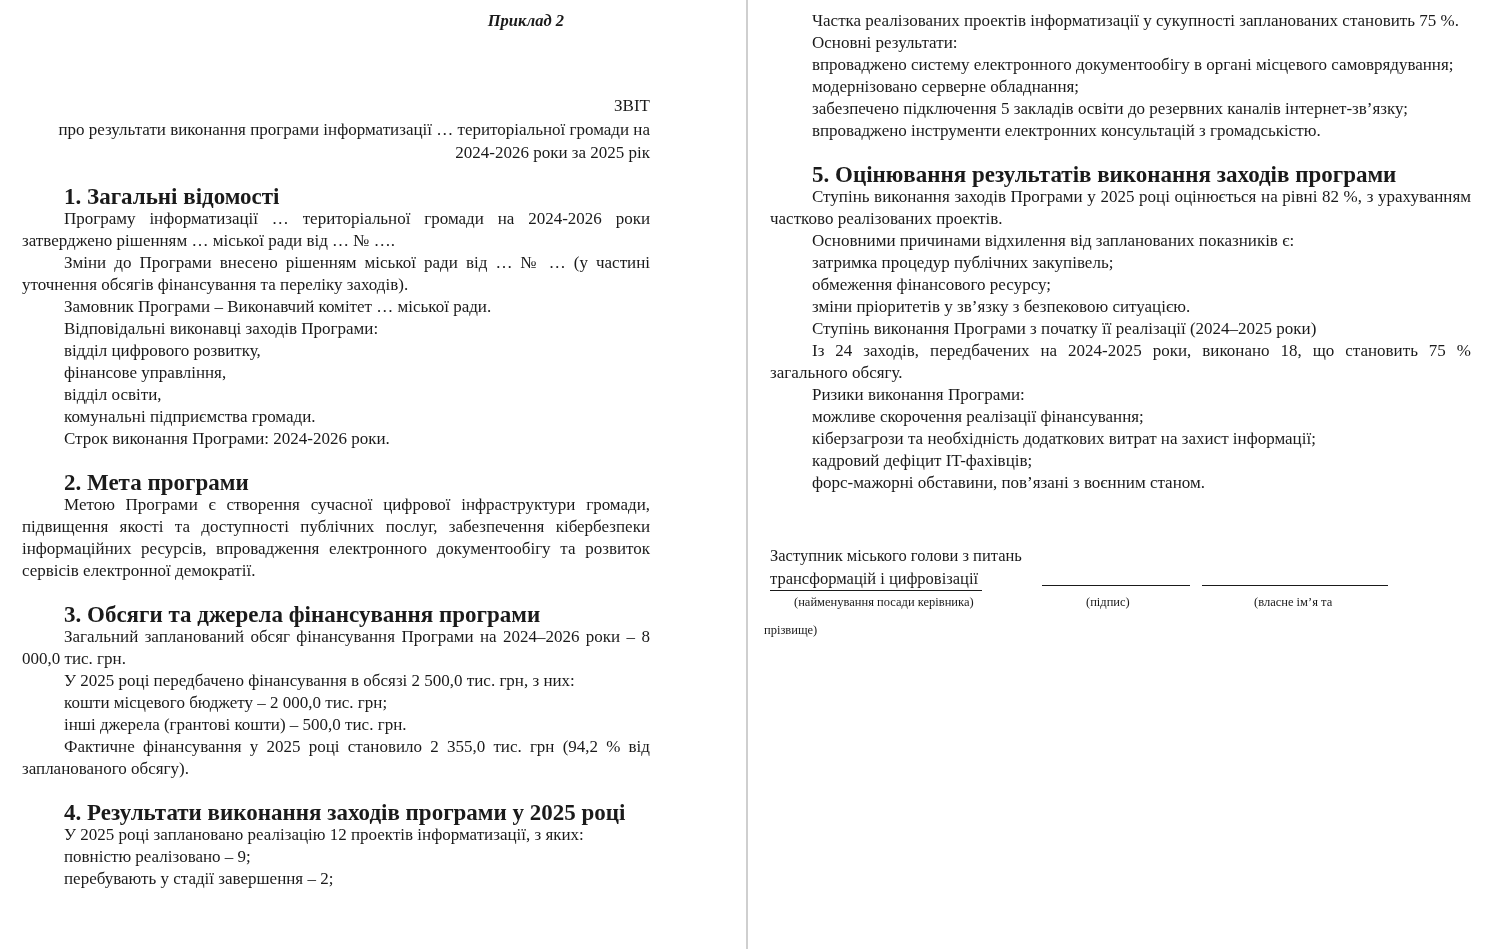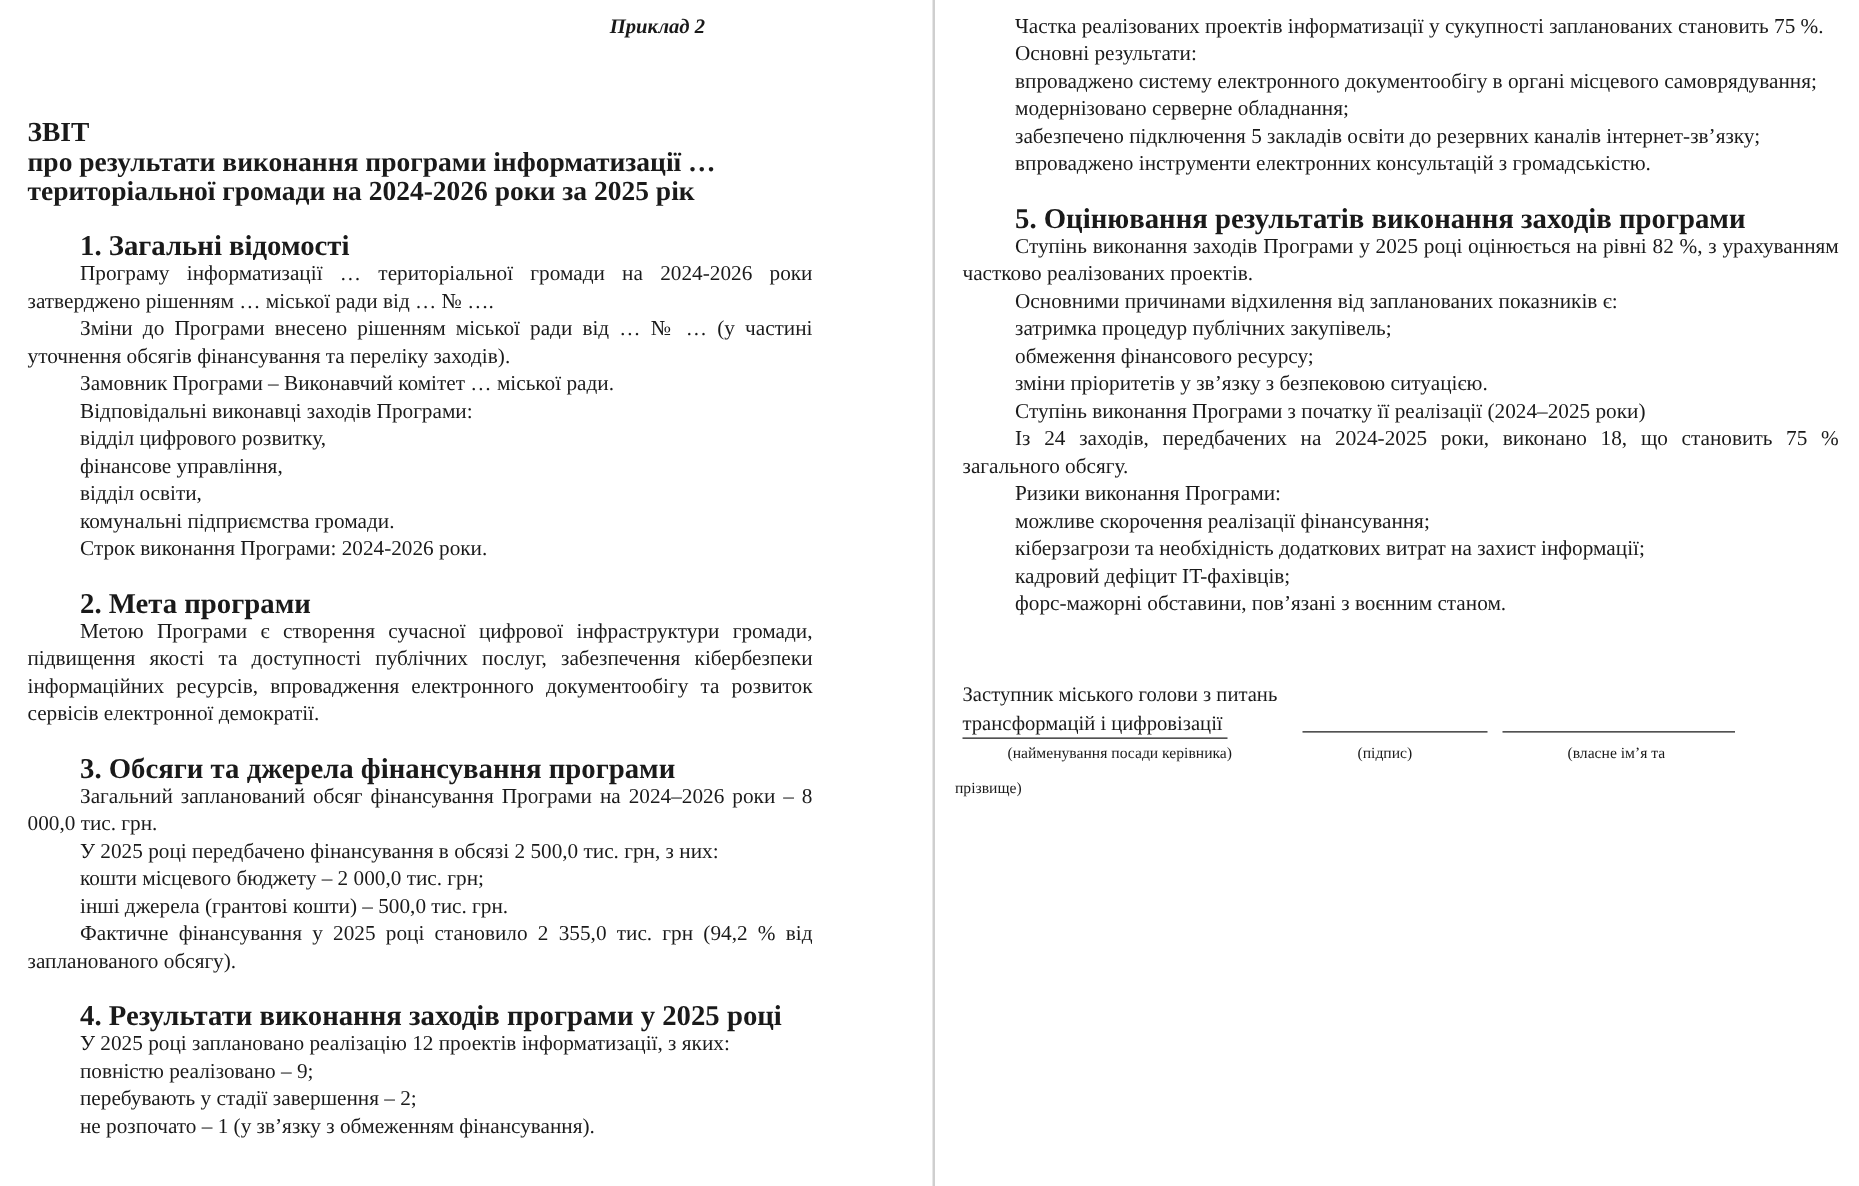--- a/index.html
+++ b/index.html
@@ -49,23 +49,23 @@
     text-align: right;
     font-weight: bold;
     font-style: italic;
     font-size: 16.5px;
     line-height: 22px;
     margin: 0 0 0 0;
     padding-right: 86px;
   }
   .title-block {
     margin-top: 62px;
-    text-align: left;
-    font-weight: bold;
-    font-size: 22px;
+    text-align: right;
+    font-weight: normal;
+    font-size: 17px;
     line-height: 23px;
   }
   .title-main {
     display: block;
   }
   .title-sub {
     display: block;
     margin-top: 1px;
   }
   .section-head {
@@ -133,21 +133,21 @@
     position: relative;
     font-size: 12.5px;
     line-height: 17px;
     margin-top: 3px;
   }
   .cap {
     position: absolute;
     top: 0;
     white-space: nowrap;
   }
-  .cap-post { left: 36px; }
+  .cap-post { left: 24px; }
   .cap-sign { left: 316px; }
   .cap-name { left: 484px; }
   .cap-wrap {
     position: absolute;
     top: 28px;
     left: -6px;
     white-space: nowrap;
   }
 </style>
 </head>
@@ -192,21 +192,20 @@
     <p class="listline">кошти місцевого бюджету – 2 000,0 тис. грн;</p>
     <p class="listline">інші джерела (грантові кошти) – 500,0 тис. грн.</p>
     <p class="body">Фактичне фінансування у 2025 році становило 2 355,0 тис. грн (94,2 % від запланованого обсягу).</p>
 
     <div class="sec-gap"></div>
 
     <div class="section-head">4. Результати виконання заходів програми у 2025 році</div>
     <p class="body">У 2025 році заплановано реалізацію 12 проектів інформатизації, з яких:</p>
     <p class="listline">повністю реалізовано – 9;</p>
     <p class="listline">перебувають у стадії завершення – 2;</p>
-    <p class="listline">не розпочато – 1 (у зв’язку з обмеженням фінансування).</p>
   </div>
 
   <div class="col col-right">
 
     <p class="body">Частка реалізованих проектів інформатизації у сукупності запланованих становить 75 %.</p>
     <p class="listline">Основні результати:</p>
     <p class="body">впроваджено систему електронного документообігу в органі місцевого самоврядування;</p>
     <p class="listline">модернізовано серверне обладнання;</p>
     <p class="body">забезпечено підключення 5 закладів освіти до резервних каналів інтернет-зв’язку;</p>
     <p class="listline">впроваджено інструменти електронних консультацій з громадськістю.</p>

